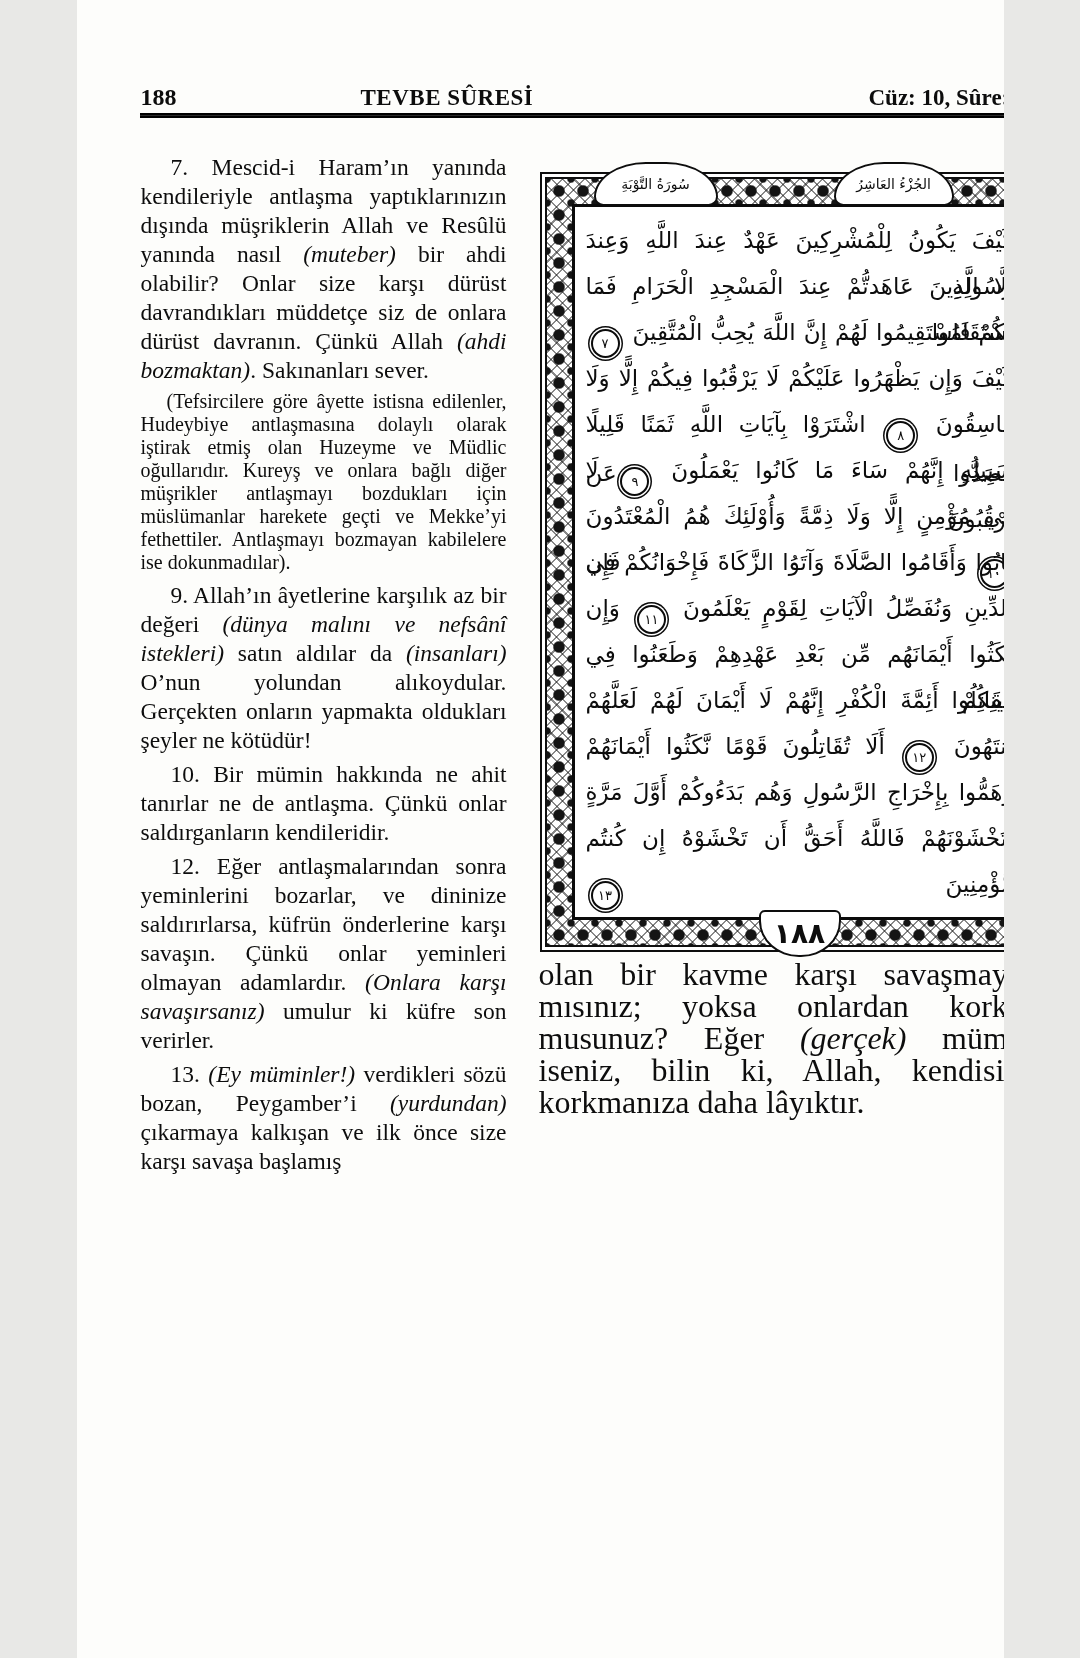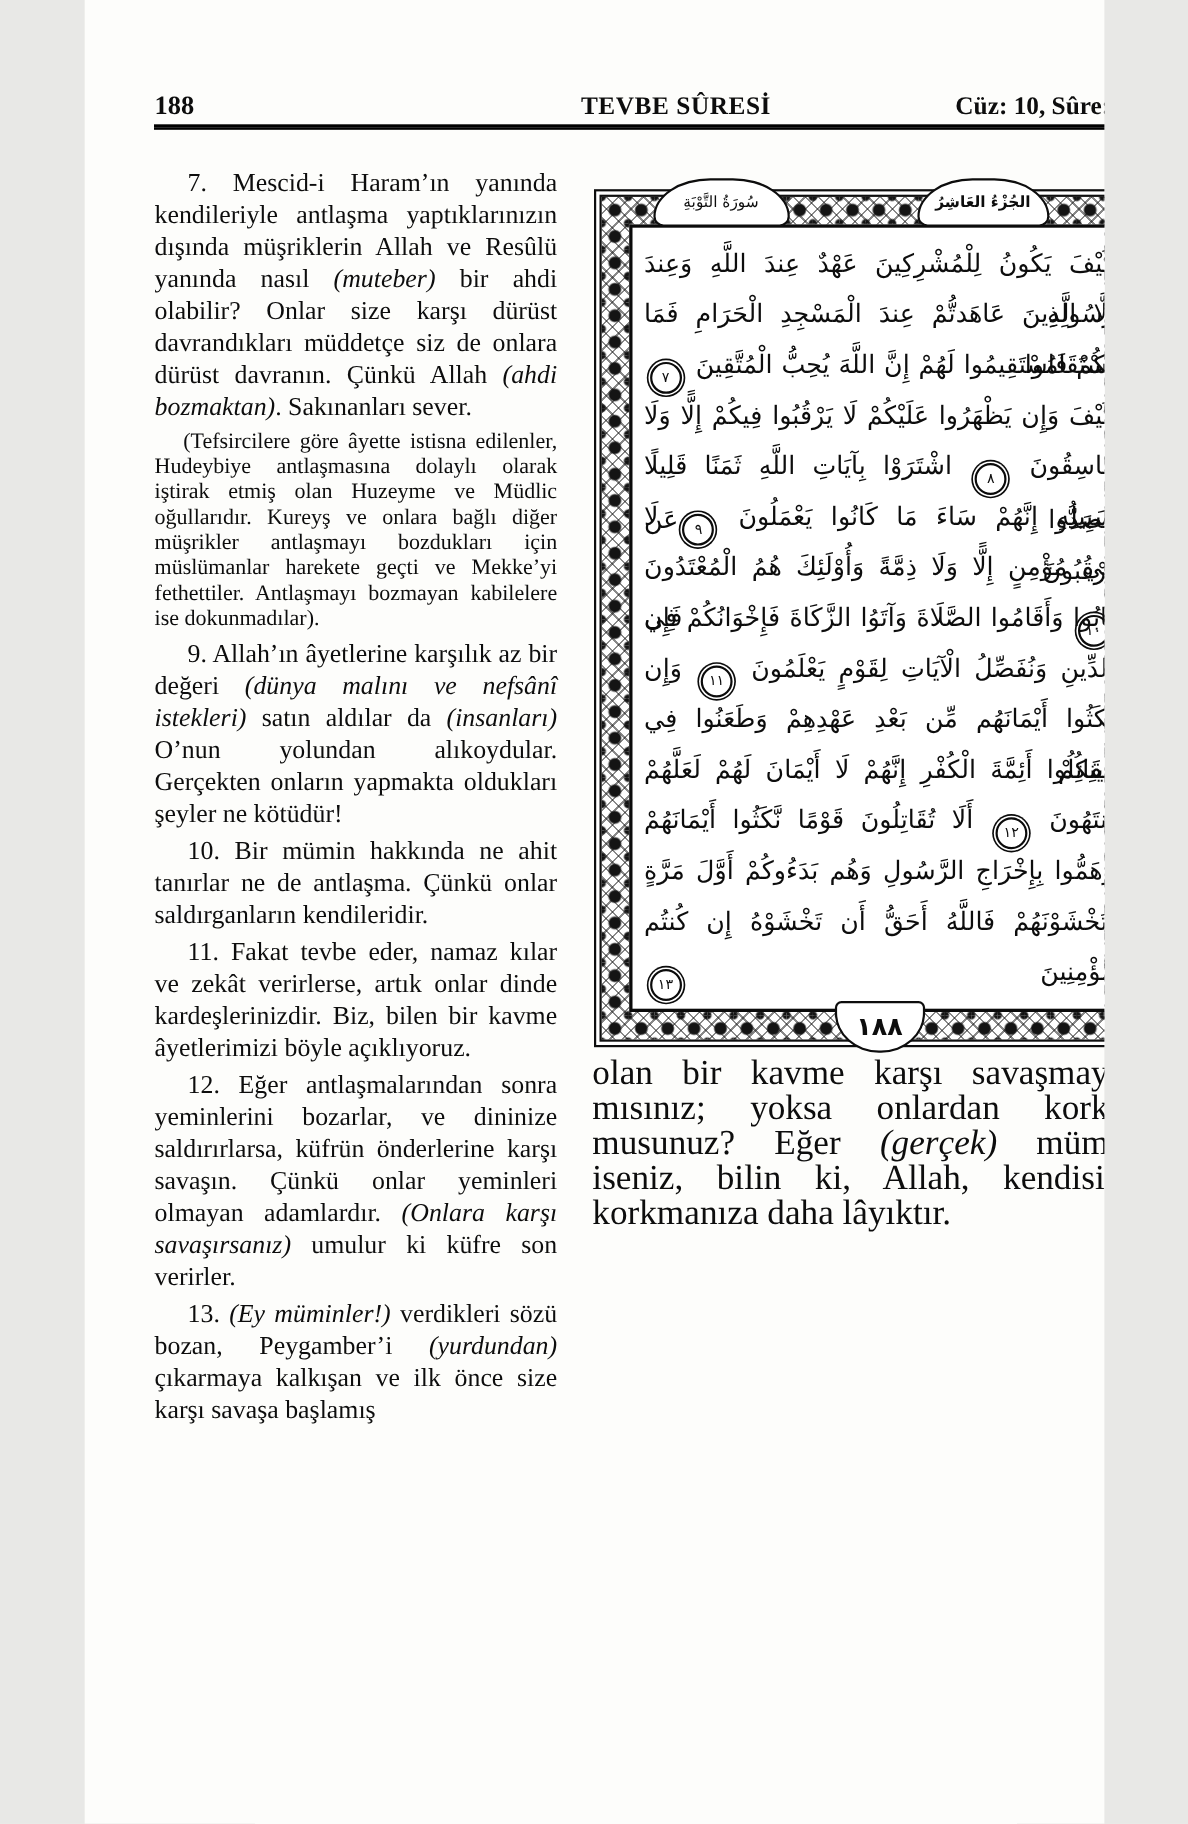--- a/index.html
+++ b/index.html
@@ -14,21 +14,21 @@
     overflow: hidden;
   }
 
   
   .page-header {
     position: absolute; top: 84px; left: 64px; width: 948px;
     display: flex; align-items: baseline;
     font-weight: bold; font-size: 23px;
   }
   .page-header .ph-left  { width: 220px; text-align: left; font-size: 24px; }
-  .page-header .ph-center{ flex: 1; text-align: center; letter-spacing: .5px; }
+  .page-header .ph-center{ flex: 1; letter-spacing: .5px; }
   .page-header .ph-right { width: 220px; }
   .header-rule {
     position: absolute; top: 113px; left: 63px; width: 949px; height: 5px;
     background: linear-gradient(#000 0 2px, #2a2a2a 2px 3px, #000 3px 5px);
   }
 
   
   .left-col {
     position: absolute; left: 64px; top: 153px; width: 366px;
     font-size: 23.5px; line-height: 29px;
@@ -86,28 +86,28 @@
   }
   .cartouche {
     position: absolute; top: -12px; height: 44px; z-index: 5;
     background: #fff; border: 2px solid #0d0d0d;
     border-radius: 45% 45% 10px 10px / 85% 85% 10px 10px;
     display: flex; align-items: center; justify-content: center;
     font-family: "DejaVu Sans", sans-serif; font-size: 14px;
     direction: rtl; padding: 0 8px;
   }
   .cartouche.surah { left: 52px;  width: 124px; }
-  .cartouche.juz   { right: 104px; width: 120px; font-weight: bold; }
+  .cartouche.juz   { right: 104px; width: 120px; }
   .medallion {
     position: absolute; left: 50%; bottom: -7px; transform: translateX(-50%);
     width: 82px; height: 47px; z-index: 5;
     background: #fff; border: 2px solid #0d0d0d;
     border-radius: 6px 6px 40px 40px / 6px 6px 36px 36px;
     display: flex; align-items: center; justify-content: center;
-    font-family: "DejaVu Sans", sans-serif; font-size: 23px; font-weight: bold;
+    font-family: "DejaVu Sans", sans-serif; font-size: 28px; font-weight: bold;
   }
 
   
   .continuation {
     position: absolute; left: 462px; top: 958px; width: 528px;
     font-size: 32px; line-height: 32px;
     text-align: justify; text-justify: inter-word;
   }
 </style>
 </head>
@@ -120,21 +120,20 @@
     <span class="ph-center">TEVBE SÛRESİ</span>
     <span class="ph-right">Cüz: 10, Sûre: 9</span>
   </div>
   <div class="header-rule"></div>
 
   <div class="left-col">
     <p>7. Mescid-i Haram’ın yanında kendileriyle antlaşma yaptıklarınızın dışında müşriklerin Allah ve Resûlü yanında nasıl <i>(muteber)</i> bir ahdi olabilir? Onlar size karşı dürüst davrandıkları müddetçe siz de onlara dürüst davranın. Çünkü Allah <i>(ahdi bozmaktan)</i>. Sakınanları sever.</p>
     <p class="tefsir">(Tefsircilere göre âyette istisna edilenler, Hudeybiye antlaşmasına dolaylı olarak iştirak etmiş olan Huzeyme ve Müdlic oğullarıdır. Kureyş ve onlara bağlı diğer müşrikler antlaşmayı bozdukları için müslümanlar harekete geçti ve Mekke’yi fethettiler. Antlaşmayı bozmayan kabilelere ise dokunmadılar).</p>
     <p>9. Allah’ın âyetlerine karşılık az bir değeri <i>(dünya malını ve nefsânî istekleri)</i> satın aldılar da <i>(insanları)</i> O’nun yolundan alıkoydular. Gerçekten onların yapmakta oldukları şeyler ne kötüdür!</p>
     <p>10. Bir mümin hakkında ne ahit tanırlar ne de antlaşma. Çünkü onlar saldırganların kendileridir.</p>
-    <p>11. Fakat tevbe eder, namaz kılar ve zekât verirlerse, artık onlar dinde kardeşlerinizdir. Biz, bilen bir kavme âyetlerimizi böyle açıklıyoruz.</p>
     <p>12. Eğer antlaşmalarından sonra yeminlerini bozarlar, ve dininize saldırırlarsa, küfrün önderlerine karşı savaşın. Çünkü onlar yeminleri olmayan adamlardır. <i>(Onlara karşı savaşırsanız)</i> umulur ki küfre son verirler.</p>
     <p>13. <i>(Ey müminler!)</i> verdikleri sözü bozan, Peygamber’i <i>(yurdundan)</i> çıkarmaya kalkışan ve ilk önce size karşı savaşa başlamış</p>
   </div>
 
   <div class="quran-frame">
     <div class="cartouche surah">
       <span>سُورَةُ التَّوْبَةِ</span>
     </div>
     <div class="cartouche juz">
       <span>الجُزْءُ العَاشِرُ</span>

